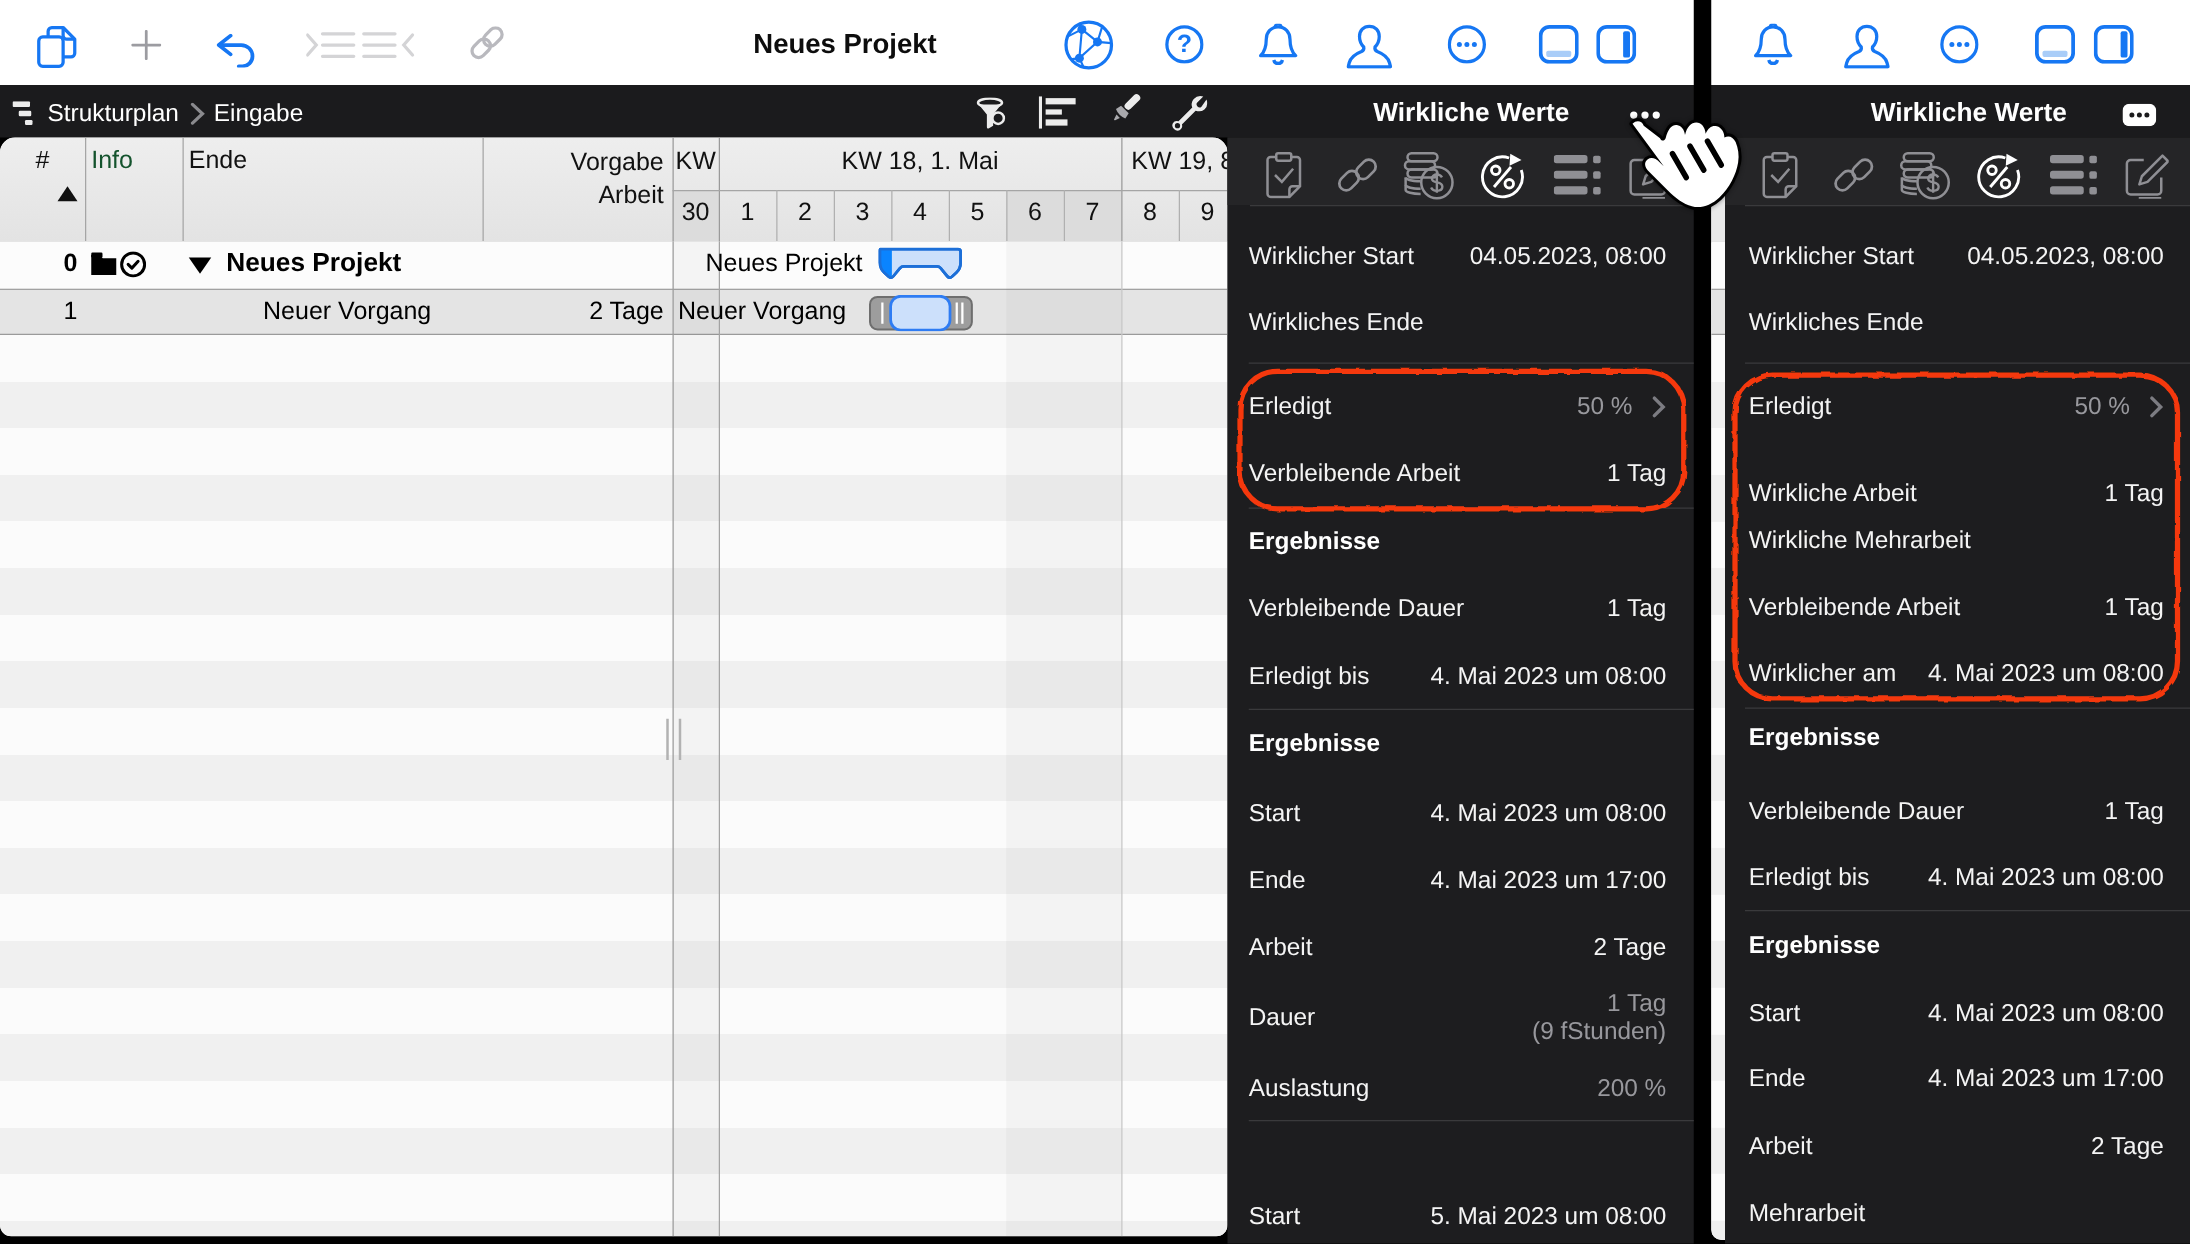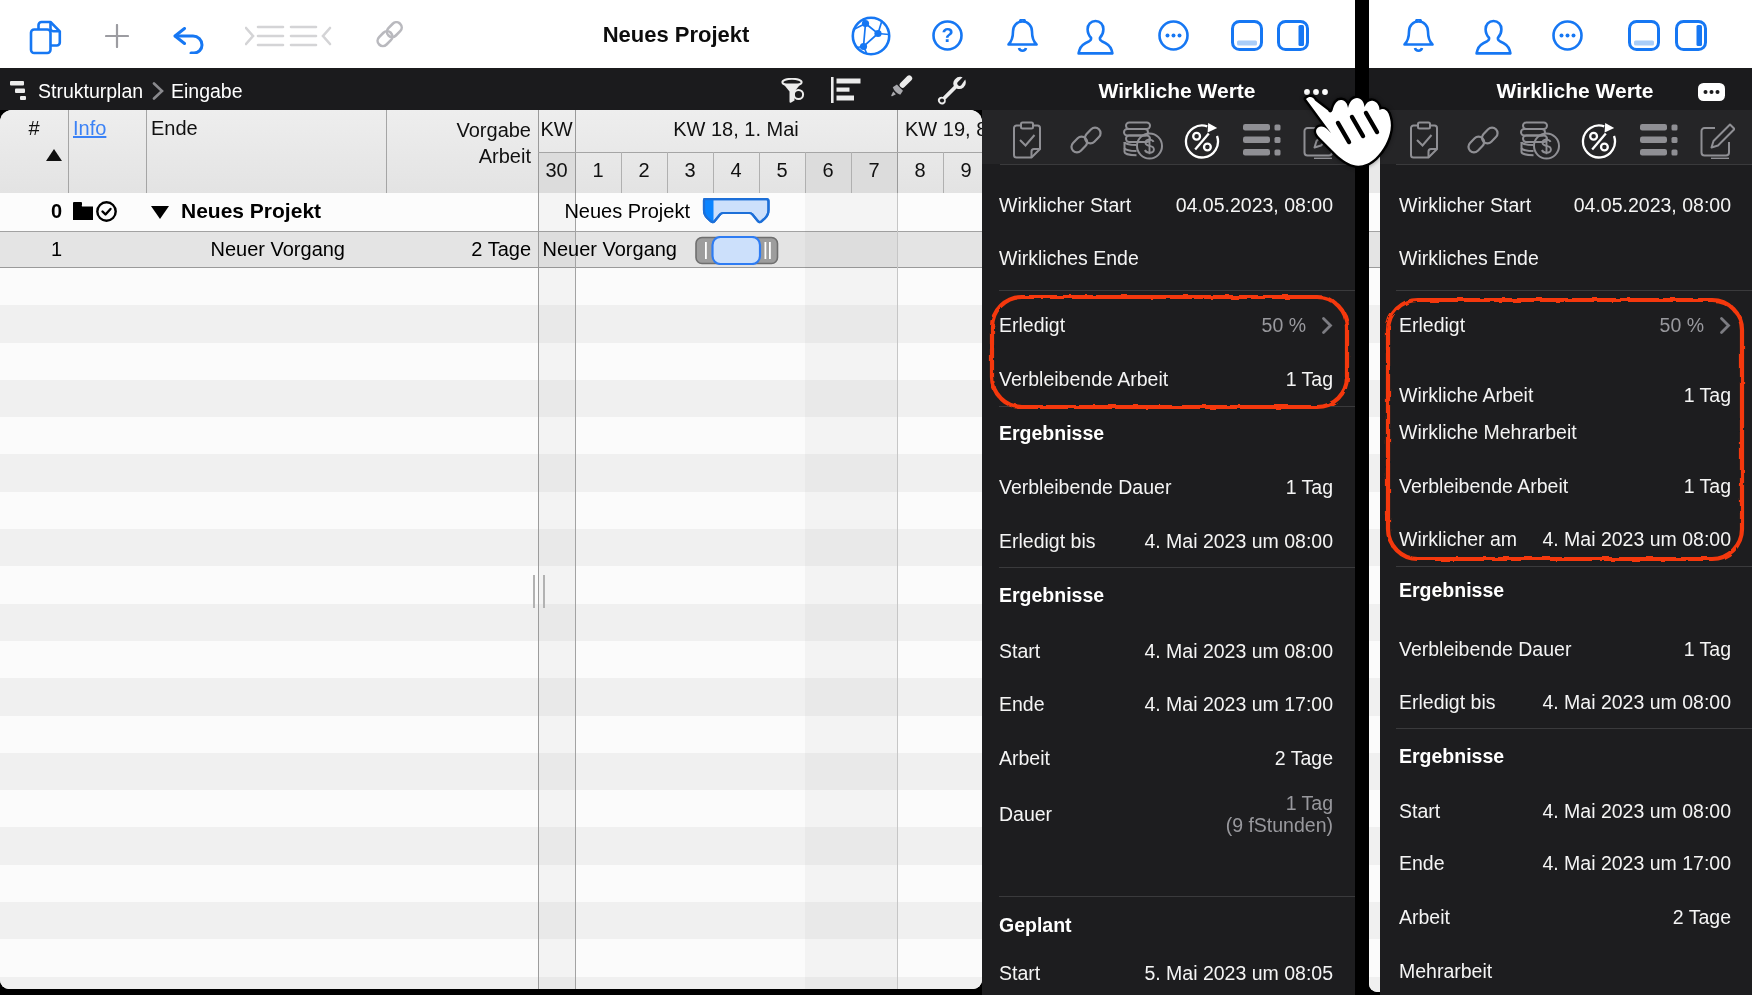--- a/index.html
+++ b/index.html
@@ -166,21 +166,21 @@
   <div class="abs" style="left:620.5px;top:42px;width:1px;height:41px;background:#b0b0b0;"></div>
   <div class="abs" style="left:666.5px;top:42px;width:1px;height:41px;background:#b0b0b0;"></div>
   <div class="abs" style="left:712.5px;top:42px;width:1px;height:41px;background:#b0b0b0;"></div>
   <div class="abs" style="left:758.5px;top:42px;width:1px;height:41px;background:#b0b0b0;"></div>
   <div class="abs" style="left:804.5px;top:42px;width:1px;height:41px;background:#b0b0b0;"></div>
   <div class="abs" style="left:850.5px;top:42px;width:1px;height:41px;background:#b0b0b0;"></div>
   <div class="abs" style="left:942.5px;top:42px;width:1px;height:41px;background:#b0b0b0;"></div>
 
   <div class="abs" style="left:0;top:7px;width:68px;text-align:center;font-size:20px;color:#111;">#</div>
   <div class="abs" style="left:46px;top:39px;width:0;height:0;border-left:8.5px solid transparent;border-right:8.5px solid transparent;border-bottom:12px solid #111;"></div>
-  <div class="abs" style="left:73px;top:7px;font-size:20px;color:#3b82f6;text-decoration:underline;">Info</div>
+  <div class="abs" style="left:73px;top:7px;font-size:20px;color:#14532d;">Info</div>
   <div class="abs" style="left:151px;top:7px;font-size:20px;color:#111;">Ende</div>
   <div class="abs" style="left:380px;top:7px;width:151px;text-align:right;font-size:20px;color:#111;line-height:26px;">Vorgabe<br>Arbeit</div>
   <div class="abs" style="left:538px;top:8px;width:37px;text-align:center;font-size:20px;color:#111;">KW</div>
   <div class="abs" style="left:575px;top:8px;width:322px;text-align:center;font-size:20px;color:#111;">KW 18, 1. Mai</div>
   <div class="abs" style="left:905px;top:8px;font-size:20px;color:#111;white-space:nowrap;">KW 19, 8. Mai</div>
   <div class="abs" style="left:538px;top:49px;width:37px;text-align:center;font-size:20px;color:#111;">30</div>
   <div class="abs" style="left:575px;top:49px;width:46px;text-align:center;font-size:20px;color:#111;">1</div>
   <div class="abs" style="left:621px;top:49px;width:46px;text-align:center;font-size:20px;color:#111;">2</div>
   <div class="abs" style="left:667px;top:49px;width:46px;text-align:center;font-size:20px;color:#111;">3</div>
   <div class="abs" style="left:713px;top:49px;width:46px;text-align:center;font-size:20px;color:#111;">4</div>
@@ -347,27 +347,28 @@
       <span class="pval">4. Mai 2023 um 17:00</span>
   </div>
   <div class="prow" style="left:17px;top:621px;width:334px;height:54px;justify-content:space-between;">
     <span class="plabel">Arbeit</span>
       <span class="pval">2 Tage</span>
   </div>
   <div class="prow" style="left:17px;top:671px;width:334px;height:66px;justify-content:space-between;">
     <span class="plabel">Dauer</span>
       <span class="pval pgray" style="text-align:right;line-height:22.5px;">1 Tag<br>(9 fStunden)</span>
   </div>
+  <div class="prow" style="left:17px;top:734px;width:334px;height:54px;justify-content:space-between;">
+    <span class="plabel">Auslastung</span>
+      <span class="pval pgray">200 %</span>
+  </div>
   <div class="abs pdiv" style="left:17px;top:786px;width:356px;"></div>
-  <div class="prow" style="left:17px;top:788px;width:334px;height:54px;">
-      <span class="phead">Geplant</span>
-    </div>
   <div class="prow" style="left:17px;top:836px;width:334px;height:54px;justify-content:space-between;">
     <span class="plabel">Start</span>
-      <span class="pval">5. Mai 2023 um 08:05</span>
+      <span class="pval">5. Mai 2023 um 08:00</span>
   </div>
 </div>
 
 <div class="abs tb" style="left:1369px;top:0;width:383px;height:68px;"></div>
 <svg class="abs" style="left:1402px;top:19px;" width="33" height="34" viewBox="0 0 33 34">
   <path d="M16.5 2.5 C22 2.5 26 6.8 26 12.5 C26 20 28.5 23.5 30.5 25.5 H2.5 C4.5 23.5 7 20 7 12.5 C7 6.8 11 2.5 16.5 2.5 Z" fill="none" stroke="#1677f3" stroke-width="2.6" stroke-linejoin="round"></path>
   <path d="M13.9 2.9 a2.6 2.6 0 0 1 5.2 0" fill="none" stroke="#1677f3" stroke-width="2.2"></path>
   <path d="M13 29 a3.6 3.6 0 0 0 7 0" fill="none" stroke="#1677f3" stroke-width="2.6"></path>
 </svg>
 <svg class="abs" style="left:1475px;top:18px;" width="37" height="37" viewBox="0 0 37 37">

